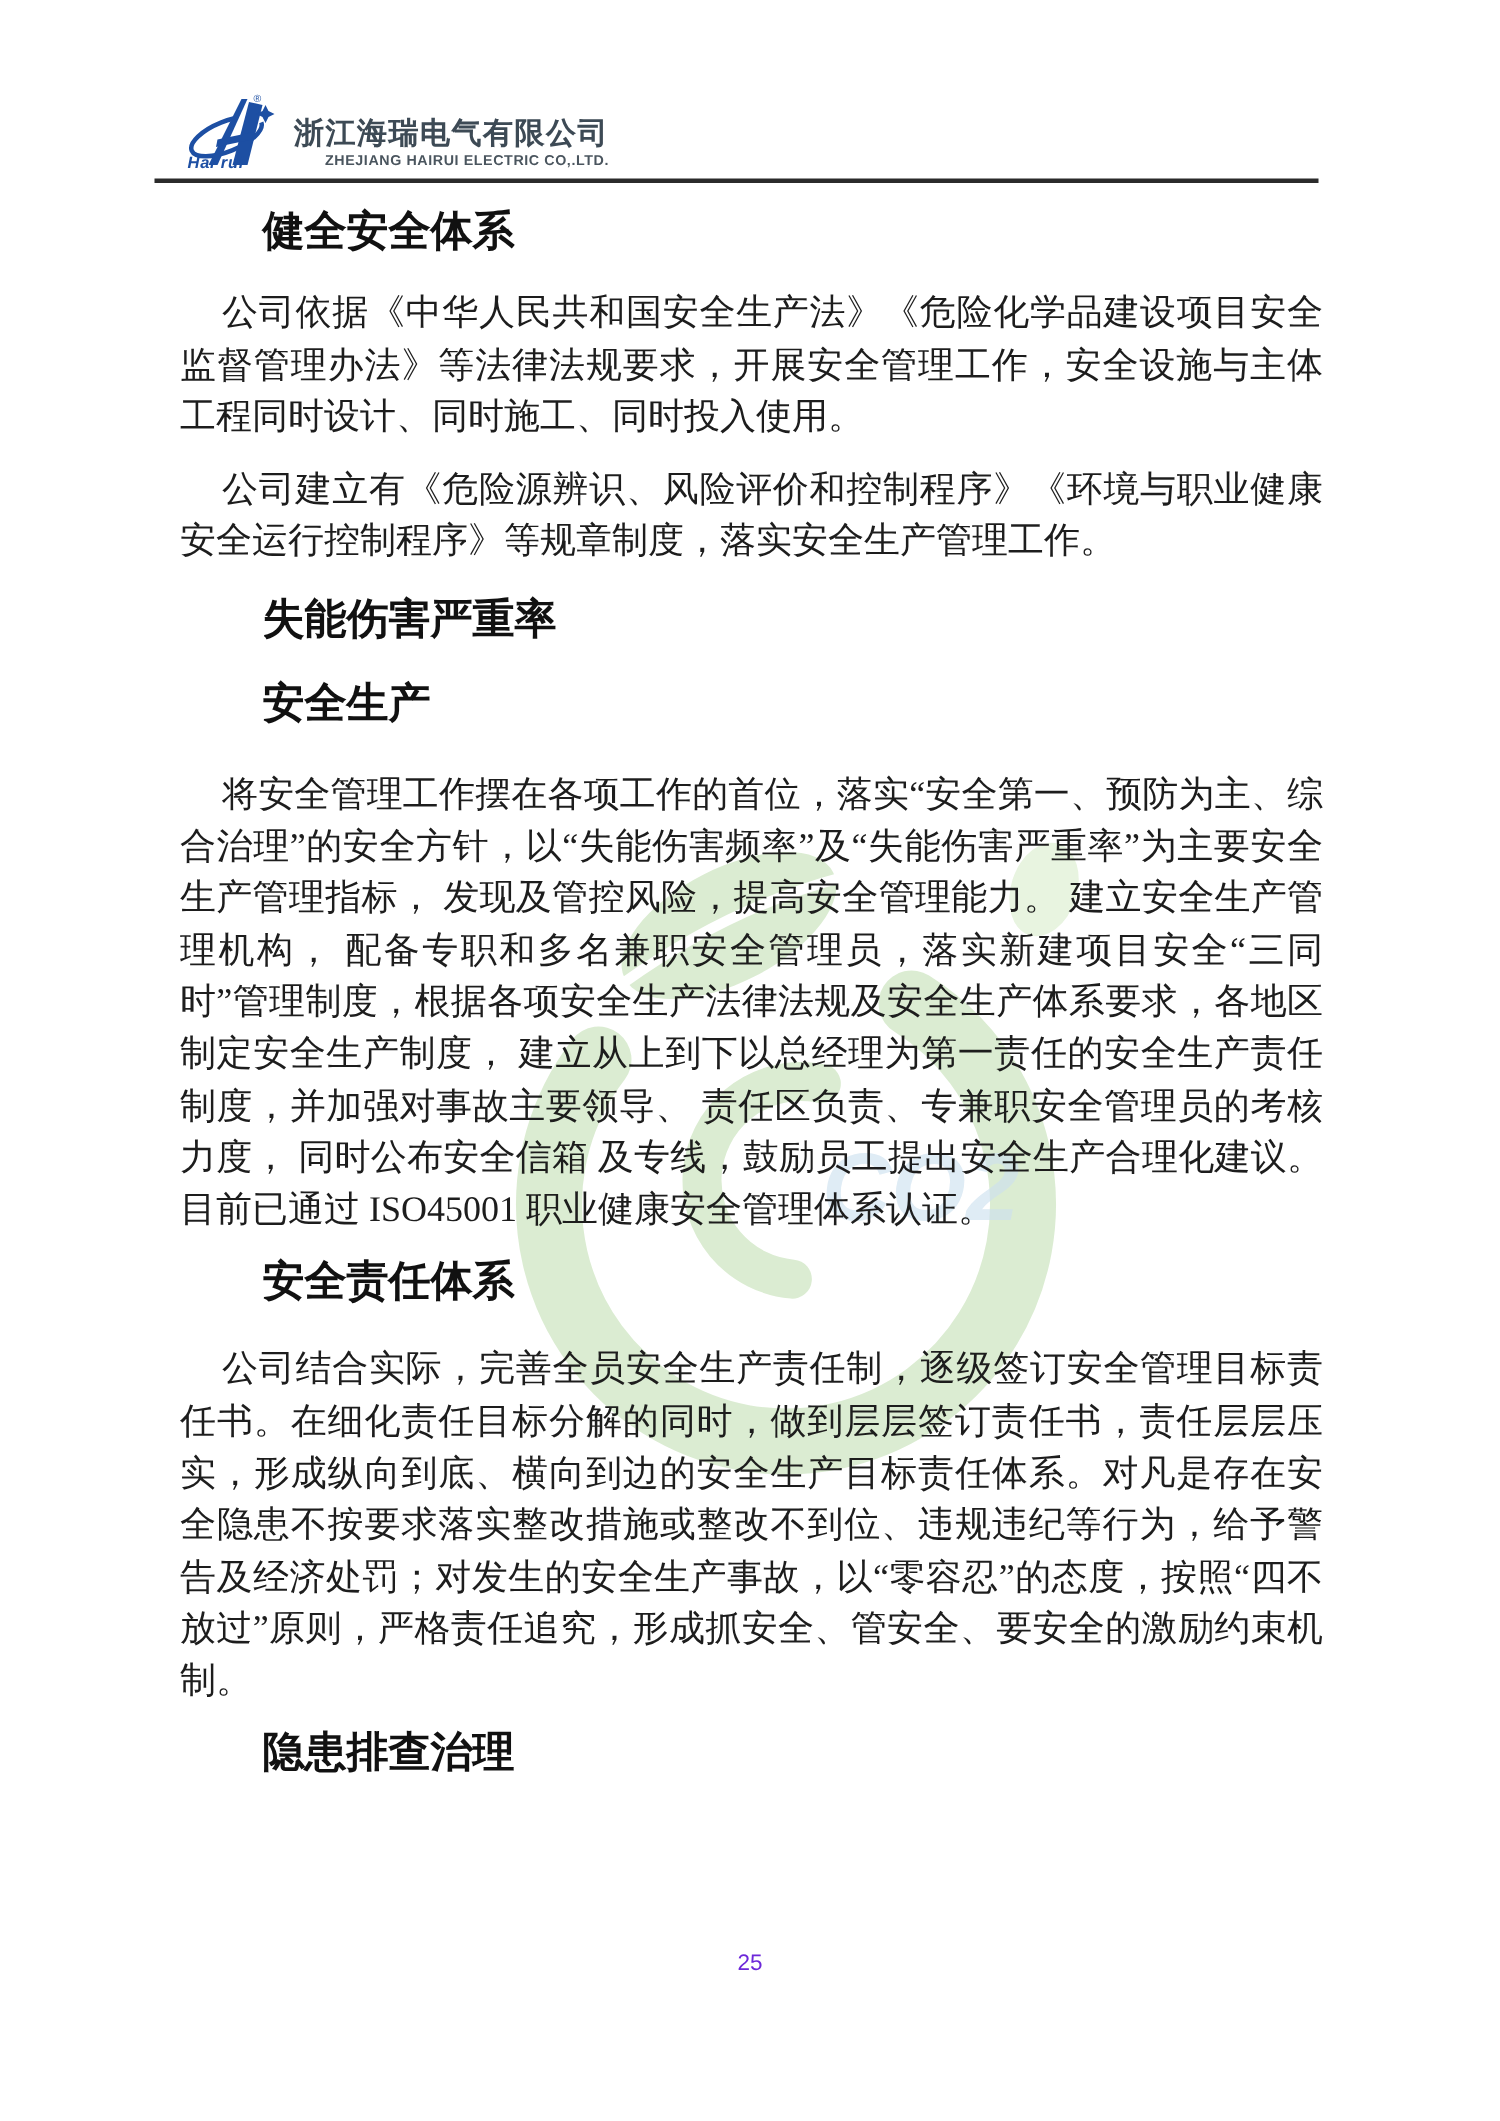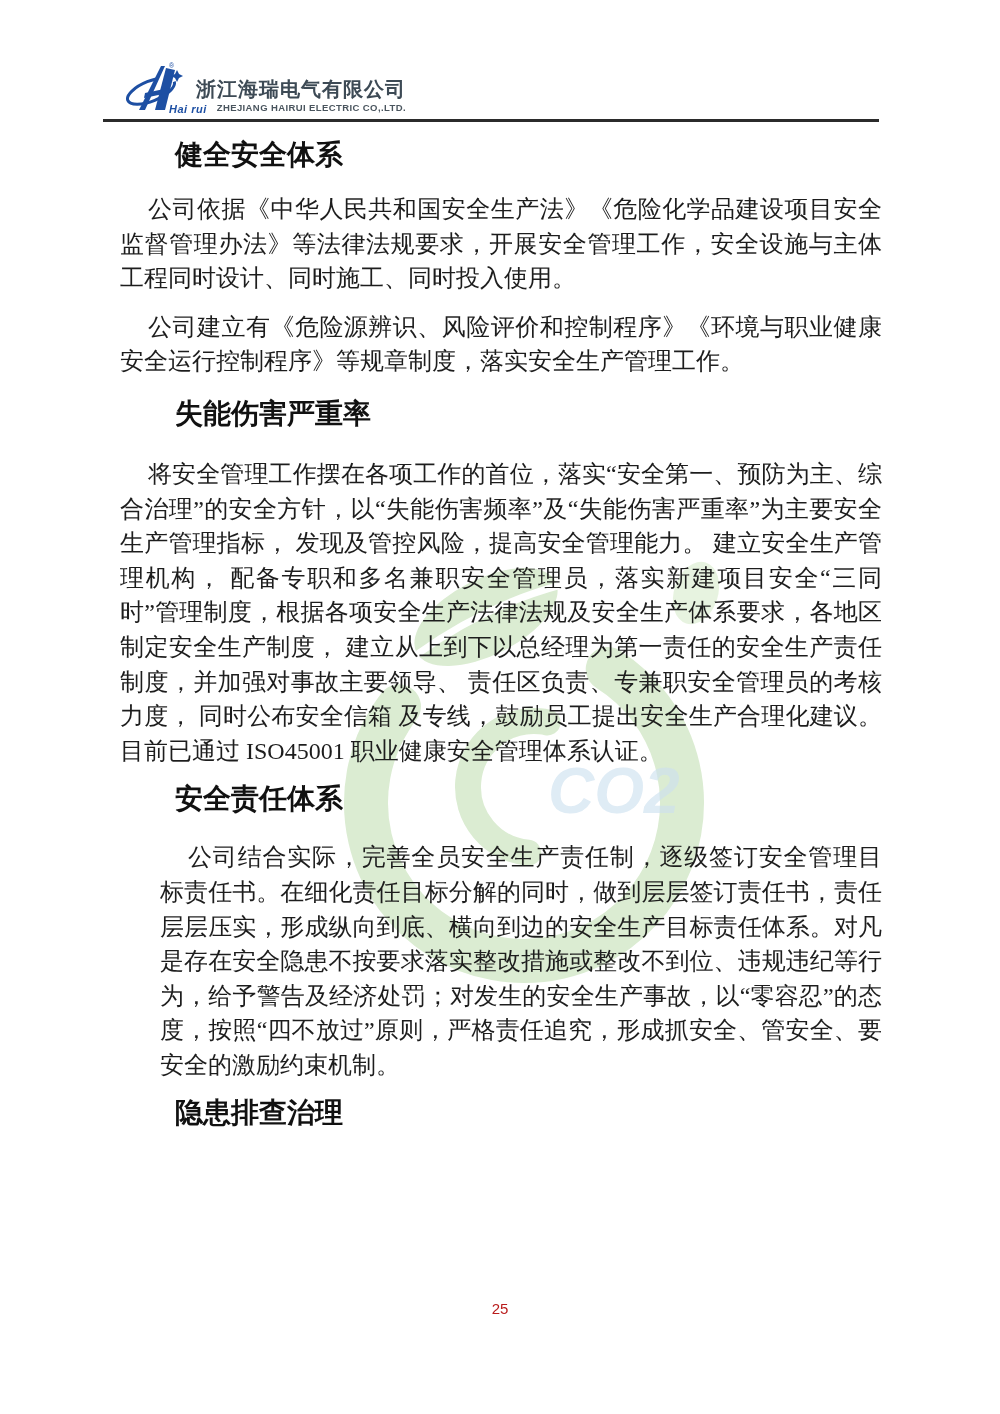--- a/index.html
+++ b/index.html
@@ -19,21 +19,20 @@
   }
   
   .header{position:absolute;left:0;top:0;width:100%;z-index:2;}
   .logo-row{position:absolute;left:125px;top:60px;display:flex;align-items:flex-start;}
   .logo-mark{width:62px;height:58px;position:relative;}
   .brand-under{
     position:absolute;left:125px;top:103px;
     font-family:"Liberation Sans","DejaVu Sans",sans-serif;
     font-weight:bold;font-style:italic;font-size:11px;color:#1d4fa3;
     letter-spacing:.5px;
-    margin-left:44px;
   }
   .company{position:absolute;left:196px;top:78px;line-height:1.15;}
   .company-zh{
     font-family:"Liberation Sans","DejaVu Sans",sans-serif;
     font-weight:bold;font-size:20px;color:#3d4a55;letter-spacing:1px;
   }
   .company-en{
     font-family:"Liberation Sans","DejaVu Sans",sans-serif;
     font-weight:bold;font-size:9.5px;color:#4a555e;letter-spacing:.4px;margin-top:2px;text-align:right;
   }
@@ -54,27 +53,27 @@
     text-align:justify;text-indent:28px;margin:0;
   }
   .mt-h1{margin-top:8px;}
   .mt-p1{margin-top:20px;}
   .mt-p2{margin-top:14px;}
   .mt-h2{margin-top:18px;}
   .mt-p3{margin-top:26px;}
   .mt-h3{margin-top:22px;}
   .mt-p4{margin-top:26px;}
   .mt-h4{margin-top:14px;}
-  .mt-p5{margin-top:24px;margin-left:40px;}
+  .mt-p5{margin-top:24px;}
   .mt-h5{margin-top:14px;}
   
   .footer{
     position:absolute;left:0;top:1300px;width:100%;text-align:center;z-index:1;
     font-family:"Liberation Sans","DejaVu Sans",sans-serif;
-    font-size:15px;color:#b91c1c;
+    font-size:15px;color:#6d28d9;
   }
 </style>
 </head>
 <body>
 
 <div class="page">
 
   <div class="watermark">
     <svg width="456" height="468" viewBox="0 0 456 468">
       <g opacity="0.75">
@@ -126,20 +125,21 @@
   </div>
 
   <div class="content">
 
     <h2 class="sec-heading mt-h1">健全安全体系</h2>
     <p class="para mt-p1">公司依据《中华人民共和国安全生产法》《危险化学品建设项目安全监督管理办法》等法律法规要求，开展安全管理工作，安全设施与主体工程同时设计、同时施工、同时投入使用。</p>
     <p class="para mt-p2">公司建立有《危险源辨识、风险评价和控制程序》《环境与职业健康安全运行控制程序》等规章制度，落实安全生产管理工作。</p>
 
     <h2 class="sec-heading mt-h2">失能伤害严重率</h2>
 
+    <h2 class="sec-heading mt-h3">安全生产</h2>
     <p class="para mt-p4">将安全管理工作摆在各项工作的首位，落实“安全第一、预防为主、综合治理”的安全方针，以“失能伤害频率”及“失能伤害严重率”为主要安全生产管理指标， 发现及管控风险，提高安全管理能力。 建立安全生产管理机构， 配备专职和多名兼职安全管理员，落实新建项目安全“三同时”管理制度，根据各项安全生产法律法规及安全生产体系要求，各地区制定安全生产制度， 建立从上到下以总经理为第一责任的安全生产责任制度，并加强对事故主要领导、 责任区负责、专兼职安全管理员的考核力度， 同时公布安全信箱 及专线，鼓励员工提出安全生产合理化建议。 目前已通过 ISO45001 职业健康安全管理体系认证。</p>
 
     <h2 class="sec-heading mt-h4">安全责任体系</h2>
     <p class="para mt-p5">公司结合实际，完善全员安全生产责任制，逐级签订安全管理目标责任书。在细化责任目标分解的同时，做到层层签订责任书，责任层层压实，形成纵向到底、横向到边的安全生产目标责任体系。对凡是存在安全隐患不按要求落实整改措施或整改不到位、违规违纪等行为，给予警告及经济处罚；对发生的安全生产事故，以“零容忍”的态度，按照“四不放过”原则，严格责任追究，形成抓安全、管安全、要安全的激励约束机制。</p>
 
     <h2 class="sec-heading mt-h5">隐患排查治理</h2>
 
   </div>
 
   <div class="footer">

